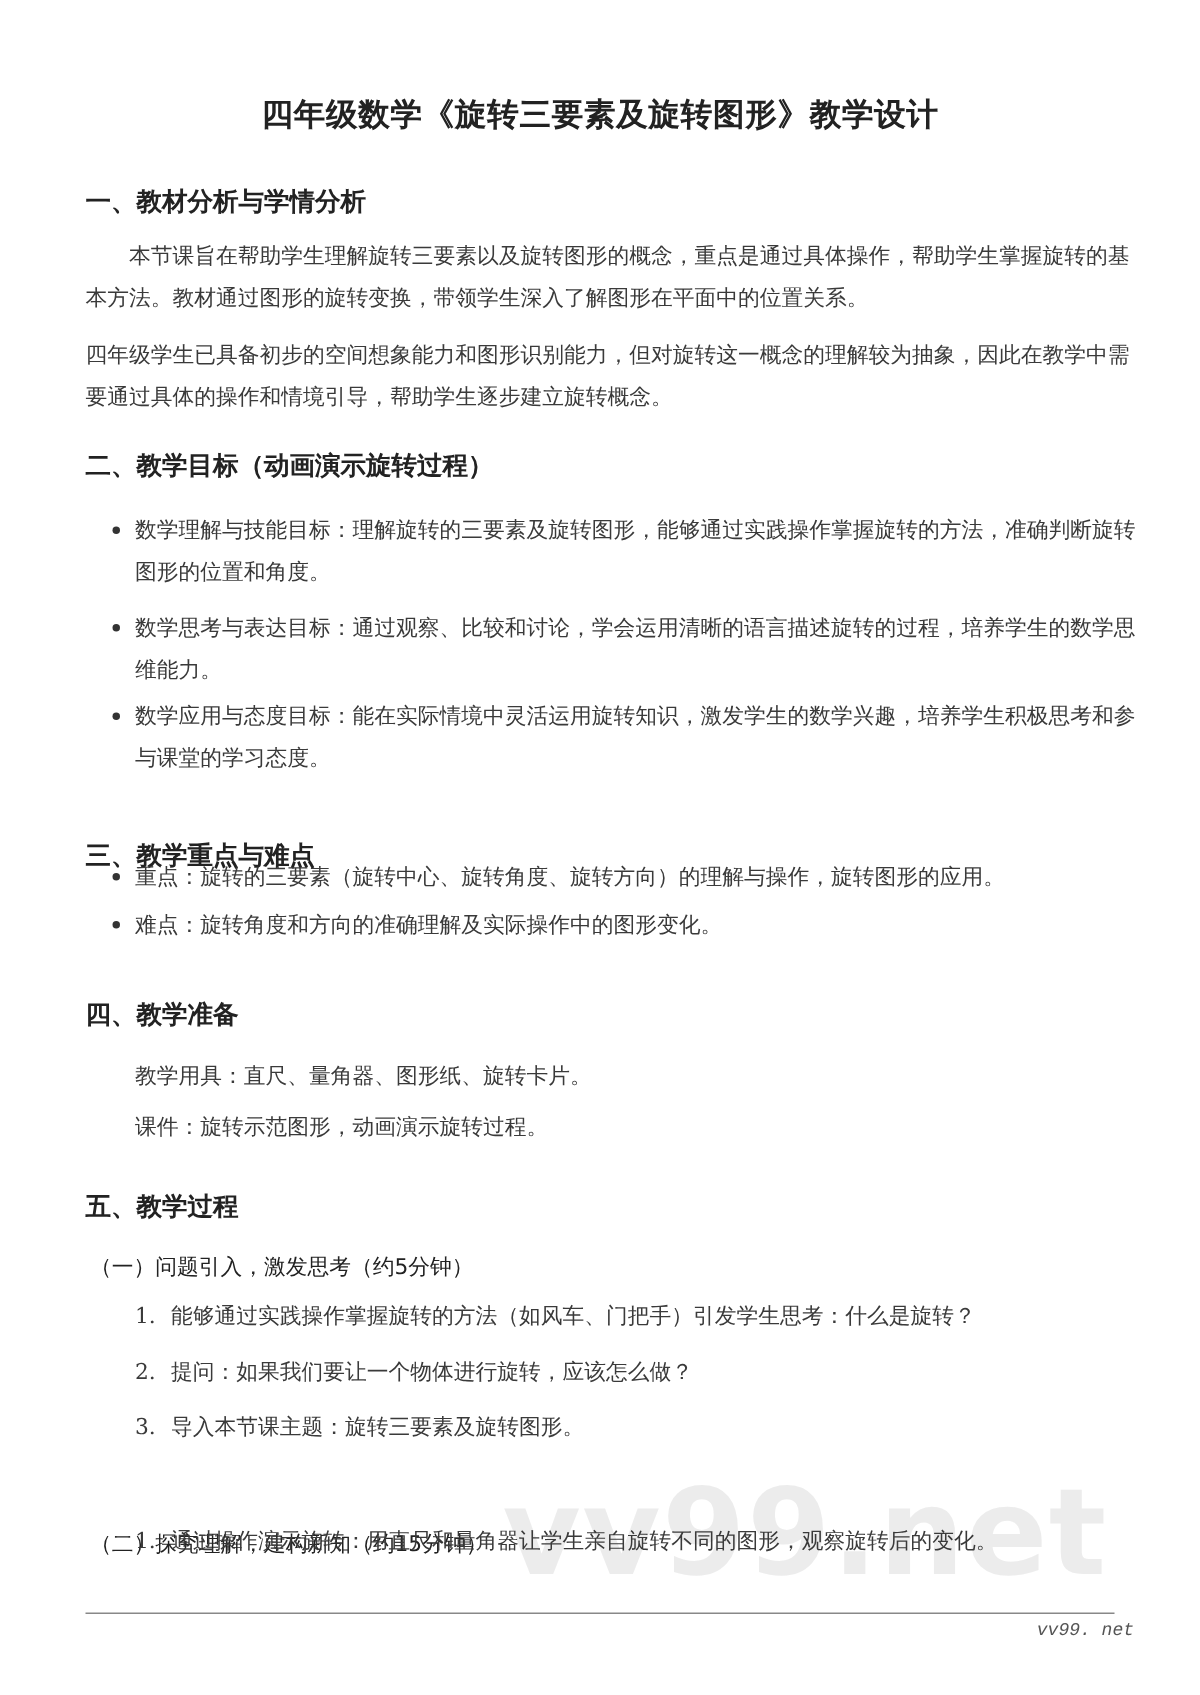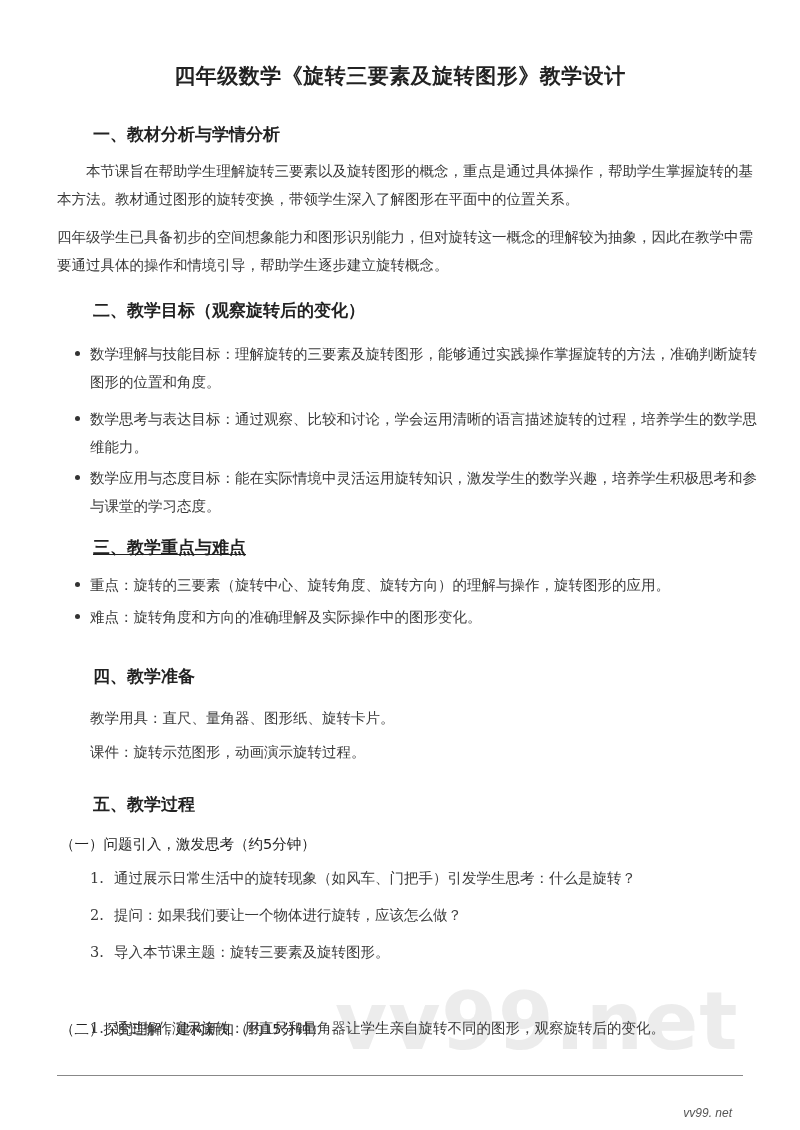--- a/index.html
+++ b/index.html
@@ -31,21 +31,20 @@
       color: #222222;
       letter-spacing: 0.5px;
     }
     .h2 {
       position: absolute;
       left: 57px;
       font-family: "DejaVu Sans", "Liberation Sans", sans-serif;
       font-weight: bold;
       font-size: 17px;
       color: #222222;
-      margin-left: 36px;
     }
     .h3 {
       position: absolute;
       left: 60px;
       font-family: "DejaVu Sans", "Liberation Sans", sans-serif;
       font-weight: normal;
       font-size: 14.5px;
       color: #222222;
     }
     .para {
@@ -106,75 +105,74 @@
     .footer-rule {
       position: absolute;
       left: 57px;
       width: 686px;
       top: 1075px;
       height: 1px;
       background: #888888;
     }
     .footer-text {
       position: absolute;
-      right: 68px;
+      right: 44px;
       top: 1080px;
-      font-family: Liberation Sans, sans-serif;
+      font-family: Liberation Mono, monospace;
       font-style: italic;
       font-size: 12px;
       color: #555555;
-      margin-top: 26px;
     }
   </style>
 </head>
 <body>
 
 <div class="page">
 
   <div class="watermark">vv99.net</div>
 
   <div class="doc-title">四年级数学《旋转三要素及旋转图形》教学设计</div>
 
   <div class="h2" style="top:123px;">一、教材分析与学情分析</div>
   <div class="para indent" style="top:157px;">本节课旨在帮助学生理解旋转三要素以及旋转图形的概念，重点是通过具体操作，帮助学生掌握旋转的基本方法。教材通过图形的旋转变换，带领学生深入了解图形在平面中的位置关系。</div>
   <div class="para" style="top:223px;">四年级学生已具备初步的空间想象能力和图形识别能力，但对旋转这一概念的理解较为抽象，因此在教学中需要通过具体的操作和情境引导，帮助学生逐步建立旋转概念。</div>
 
-  <div class="h2" style="top:299px;">二、教学目标（观察旋转后的变化）</div>
+  <div class="h2" style="top:299px;">二、教学目标（动画演示旋转过程）</div>
   <div class="bullet" style="top:405px;">
     <span class="dot"></span>
     <span>数学思考与表达目标：通过观察、比较和讨论，学会运用清晰的语言描述旋转的过程，培养学生的数学思维能力。</span>
   </div>
   <div class="bullet" style="top:340px;">
     <span class="dot"></span>
     <span>数学理解与技能目标：理解旋转的三要素及旋转图形，能够通过实践操作掌握旋转的方法，准确判断旋转图形的位置和角度。</span>
   </div>
   <div class="bullet" style="top:464px;">
     <span class="dot"></span>
     <span>数学应用与态度目标：能在实际情境中灵活运用旋转知识，激发学生的数学兴趣，培养学生积极思考和参与课堂的学习态度。</span>
   </div>
 
-  <div class="h2" style="top:536px;text-decoration:underline;">三、教学重点与难点</div>
+  <div class="h2" style="top:559px;">三、教学重点与难点</div>
   <div class="bullet" style="top:603px;">
     <span class="dot"></span>
     <span>难点：旋转角度和方向的准确理解及实际操作中的图形变化。</span>
   </div>
   <div class="bullet" style="top:571px;">
     <span class="dot"></span>
     <span>重点：旋转的三要素（旋转中心、旋转角度、旋转方向）的理解与操作，旋转图形的应用。</span>
   </div>
 
   <div class="h2" style="top:665px;">四、教学准备</div>
   <div class="plain" style="top:740px;">课件：旋转示范图形，动画演示旋转过程。</div>
   <div class="plain" style="top:706px;">教学用具：直尺、量角器、图形纸、旋转卡片。</div>
 
   <div class="h2" style="top:793px;">五、教学过程</div>
   <div class="h3" style="top:835px;">（一）问题引入，激发思考（约5分钟）</div>
 
   <div class="numitem" style="top:866px;">
-    <span class="num">1.</span><span>通过展示日常生活中的旋转现象（如风车、门把手）引发学生思考：什么是旋转？</span>
+    <span class="num">1.</span><span>能够通过实践操作掌握旋转的方法（如风车、门把手）引发学生思考：什么是旋转？</span>
   </div>
   <div class="numitem" style="top:903px;">
     <span class="num">2.</span><span>提问：如果我们要让一个物体进行旋转，应该怎么做？</span>
   </div>
   <div class="numitem" style="top:940px;">
     <span class="num">3.</span><span>导入本节课主题：旋转三要素及旋转图形。</span>
   </div>
 
   <div class="h3" style="top:985px;margin-top:35px;">（二）探究理解，建构新知（约15分钟）</div>
   <div class="numitem" style="top:1016px;">

